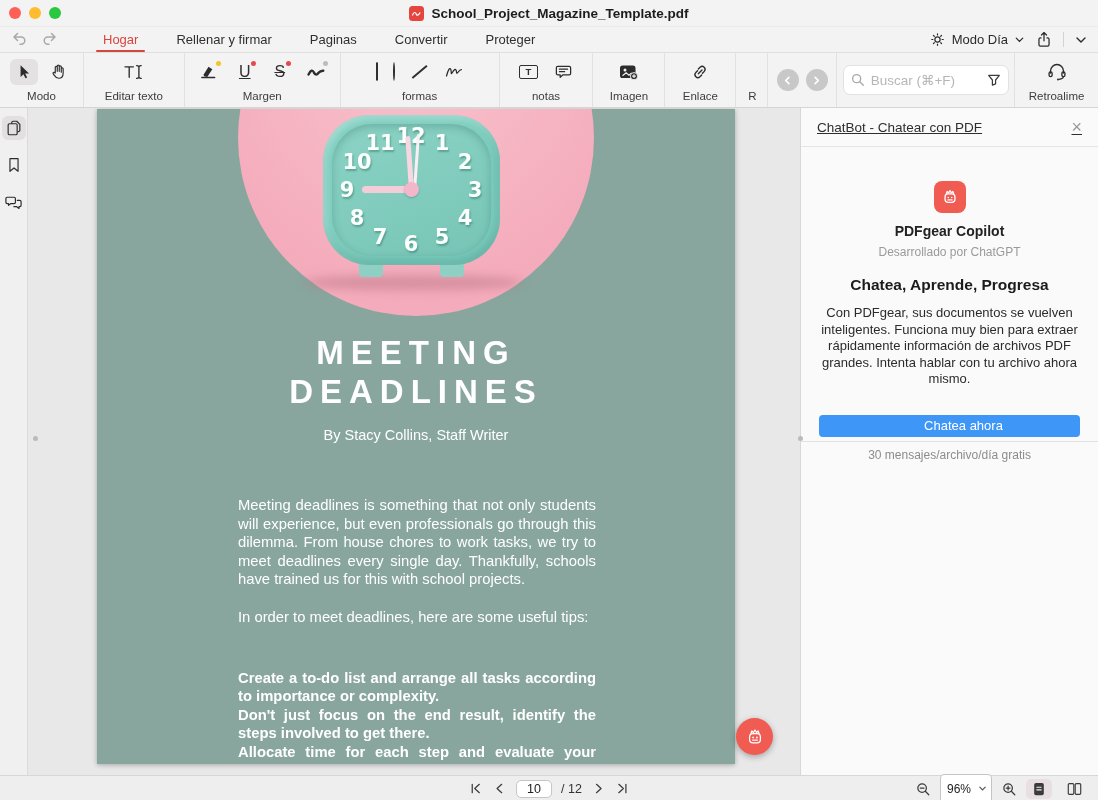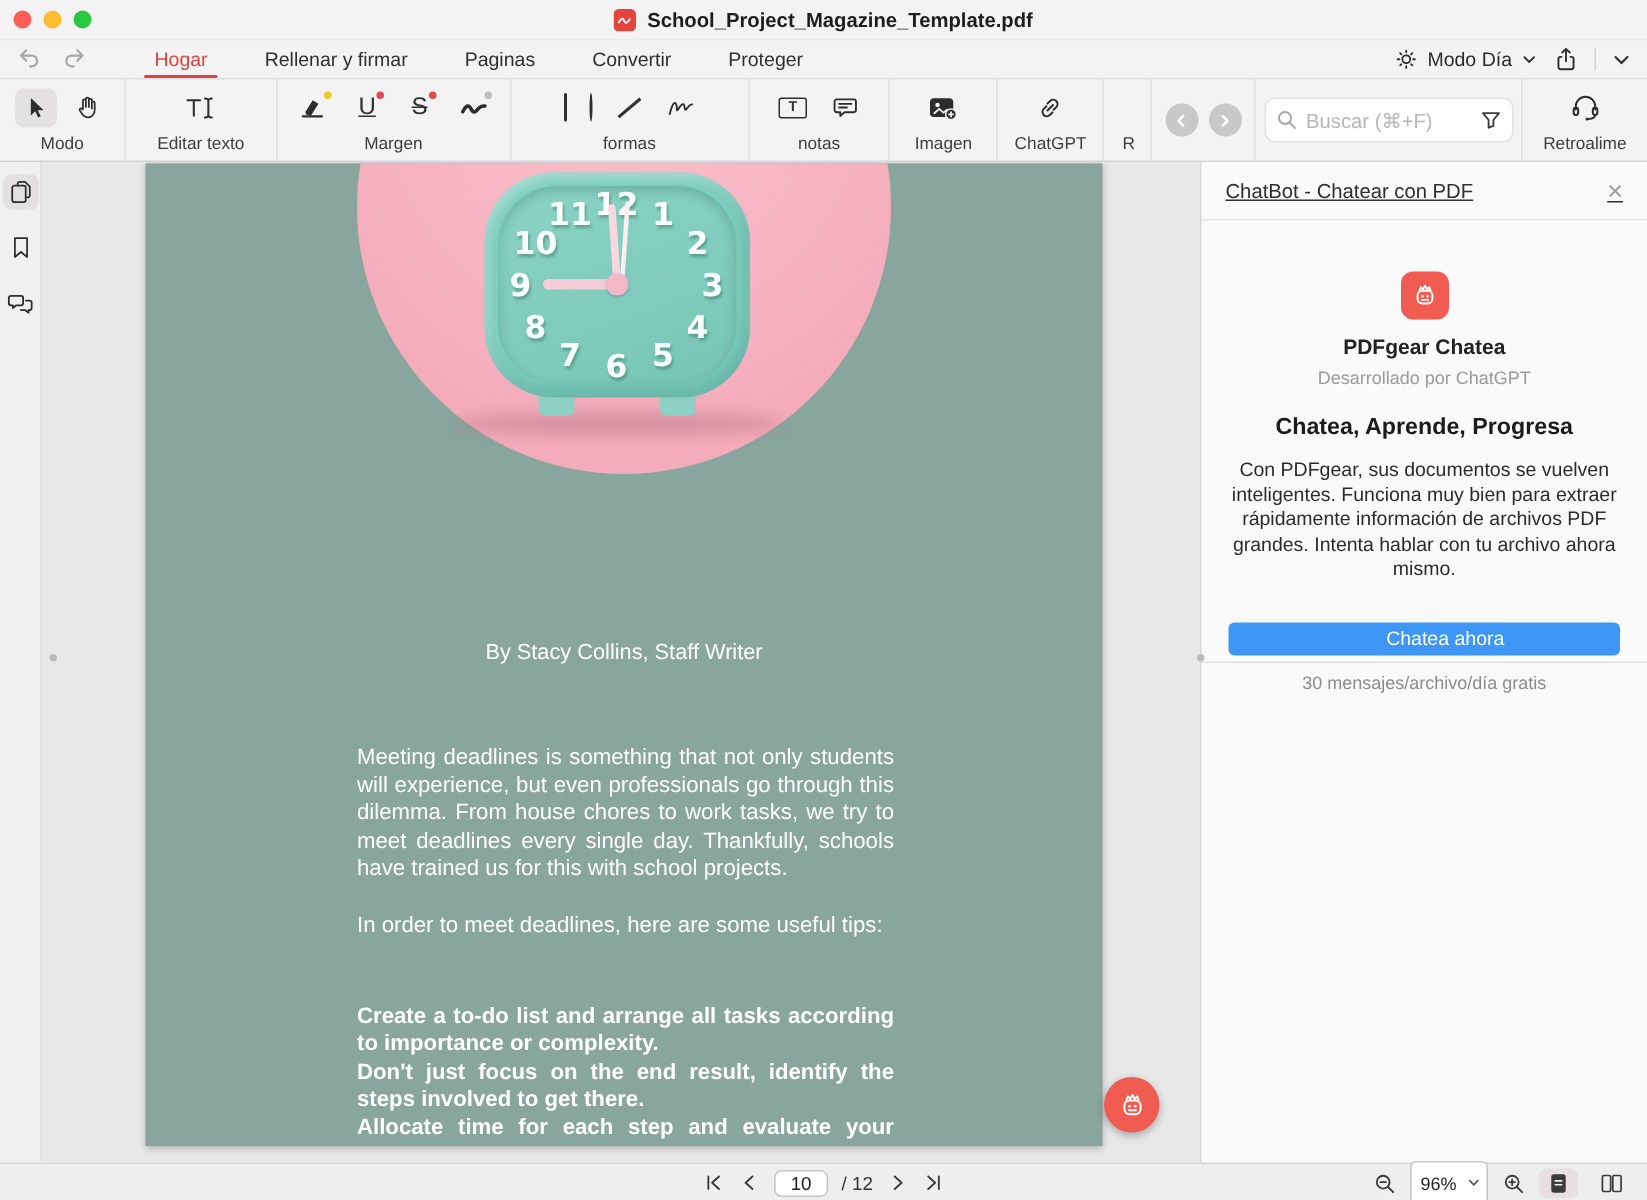--- a/index.html
+++ b/index.html
@@ -330,21 +330,21 @@
     </div>
 
     <div class="tgroup" style="width:71px">
       <div class="ticons">
         <span>
           <svg width="20" height="20" viewBox="0 0 20 20" fill="none" stroke="#2c2c2c" stroke-width="1.35" stroke-linecap="round" stroke-linejoin="round">
               <path d="M8.3 11.7l3.7-3.7M7.6 8.8 5.8 10.6a2.9 2.9 0 0 0 4.1 4.1l1.8-1.8M12.4 11.2l1.8-1.8a2.9 2.9 0 0 0-4.1-4.1L8.3 7.1"></path>
             </svg>
         </span>
       </div>
-      <div class="tlabel">ChatGPT</div>
+      <div class="tlabel">Enlace</div>
     </div>
 
     <div class="tgroup grp-rcut" style="width:32px">
       <div class="ticons"></div>
       <div class="tlabel">R</div>
     </div>
 
     <div class="tgroup" style="width:69px">
       <div class="ticons" style="gap:7px">
         <span class="navcirc">
@@ -437,20 +437,24 @@
             <span class="cnum cn8">8</span>
             <span class="cnum cn9">9</span>
             <span class="cnum cn10">10</span>
             <span class="cnum cn11">11</span>
             <div class="hand hand-s"></div>
             <div class="hand hand-m"></div>
             <div class="hand hand-h"></div>
             <div class="hub"></div>
           </div>
         </div>
+        <div class="pg-title">
+          <div>MEETING</div>
+          <div>DEADLINES</div>
+        </div>
         <div class="pg-byline">By Stacy Collins, Staff Writer</div>
         <div class="pg-body">
           <div class="p1">Meeting deadlines is something that not only students will experience, but even professionals go through this dilemma. From house chores to work tasks, we try to meet deadlines every single day. Thankfully, schools have trained us for this with school projects.</div>
           <div class="p2">In order to meet deadlines, here are some useful tips:</div>
           <div class="pg-tips">
             <div>Create a to-do list and arrange all tasks according to importance or complexity.</div>
             <div>Don't just focus on the end result, identify the steps involved to get there.</div>
             <div>Allocate time for each step and evaluate your progress after every milestone.</div>
           </div>
         </div>
@@ -476,21 +480,21 @@
       <div class="panel-content">
         <div class="copilot-icon">
           <svg width="22" height="22" viewBox="0 0 24 24" fill="none" stroke="#fff" stroke-width="1.4" stroke-linecap="round" stroke-linejoin="round">
               <path d="M8 8.3 8.9 6l1.6 1.5L12 5l1.5 2.5L15.1 6l.9 2.3"></path>
               <rect x="6.6" y="8.6" width="10.8" height="9.2" rx="3.4"></rect>
               <circle cx="10.1" cy="12.5" r=".9" fill="#fff" stroke="none"></circle>
               <circle cx="13.9" cy="12.5" r=".9" fill="#fff" stroke="none"></circle>
               <path d="M9.7 15.2h4.6"></path>
             </svg>
         </div>
-        <div class="copilot-title">PDFgear Chatea</div>
+        <div class="copilot-title">PDFgear Copilot</div>
         <div class="copilot-sub">Desarrollado por ChatGPT</div>
         <div class="headline">Chatea, Aprende, Progresa</div>
         <div class="panel-body">Con PDFgear, sus documentos se vuelven inteligentes.  Funciona muy bien para extraer rápidamente información de archivos PDF grandes.  Intenta hablar con tu archivo ahora mismo.</div>
         <div class="cta">Chatea ahora</div>
         <div class="panel-divider"></div>
         <div class="quota">30 mensajes/archivo/día gratis</div>
       </div>
     </div>
   </div>
 

